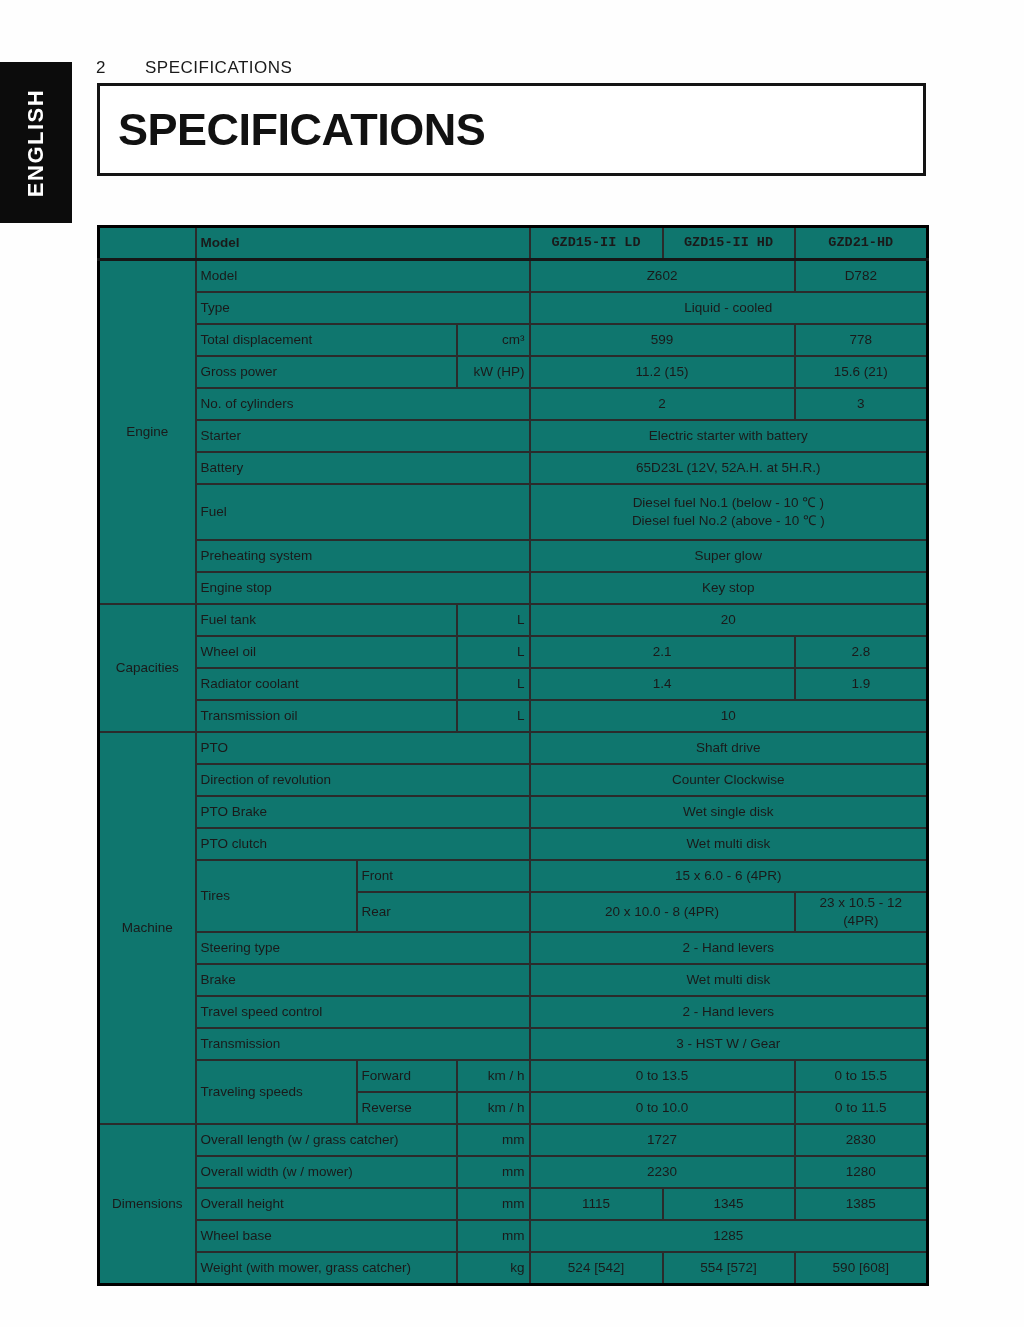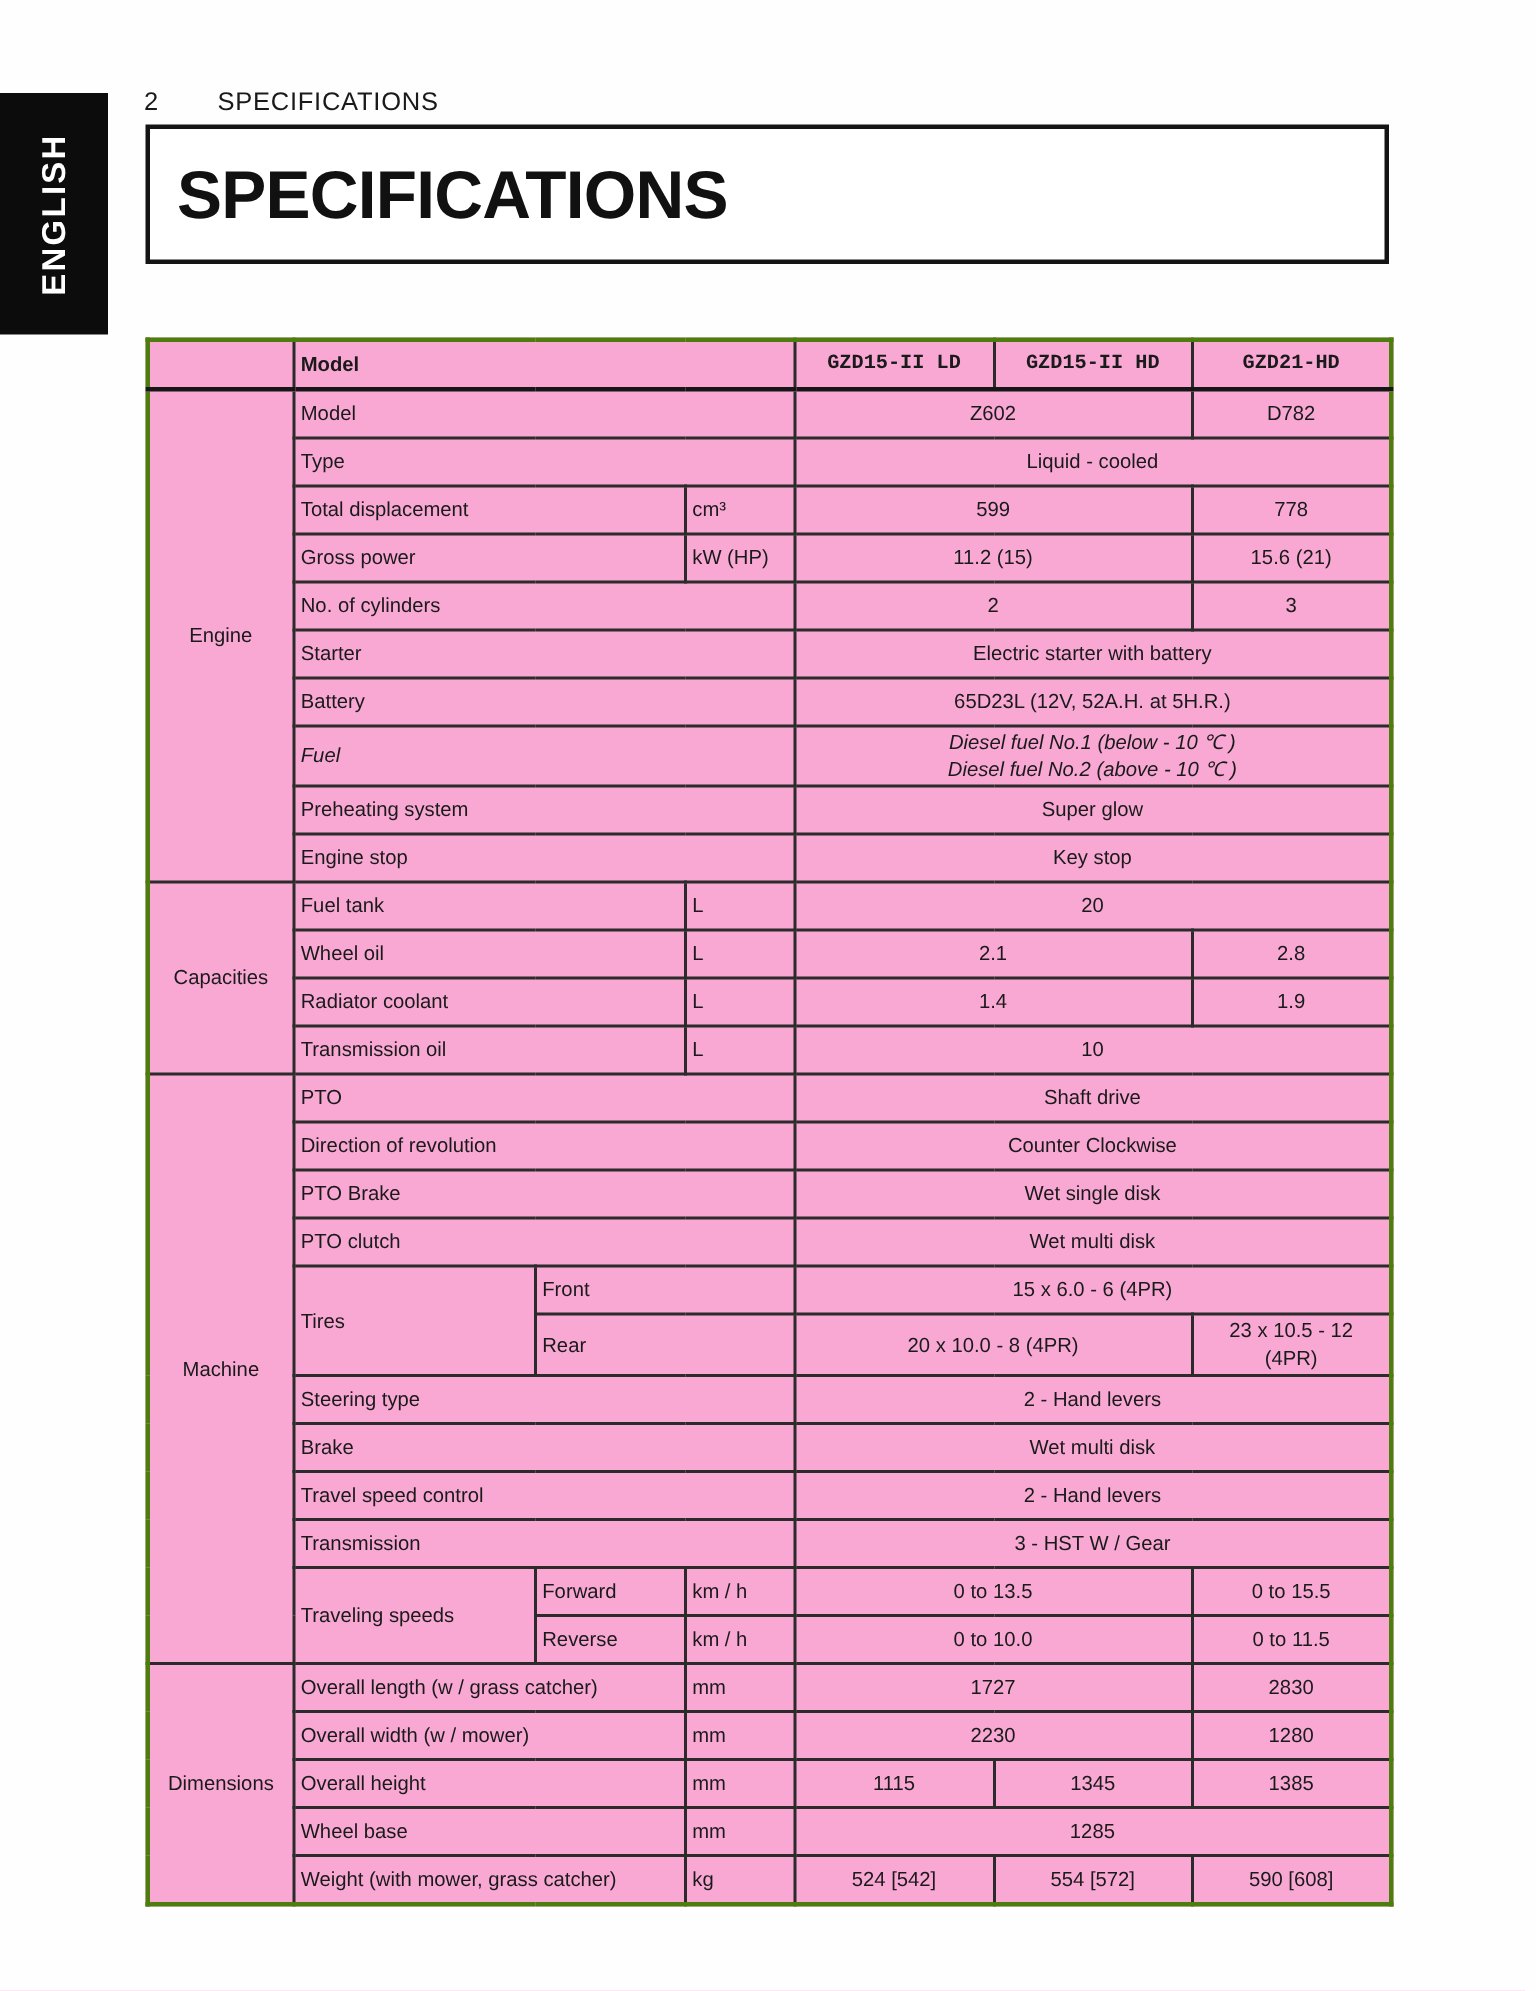--- a/index.html
+++ b/index.html
@@ -36,37 +36,37 @@
   }
   .title-box h1 {
     margin:0 0 0 18px;
     font-size:45px; font-weight:bold; letter-spacing:-0.5px; color:#111;
   }
 
   
   table.spec {
     position:absolute; left:97px; top:225px; width:829px;
     border-collapse:collapse; table-layout:fixed;
-    font-size:13.5px; background:#f9a8d4;
-    border:3px solid #4d7c0f;
+    font-size:13.5px; background:#0f766e;
+    border:3px solid #000000;
     padding-left:44px;
   }
   table.spec td {
     border:2px solid #2b2b2b;
     height:28px; padding:1px 4px;
     vertical-align:middle;
     white-space:pre-line;
     line-height:1.35;
     overflow:hidden;
   }
   table.spec tr:first-child td { border-bottom:3px solid #161616; }
   td.blank     { }
   td.cat       { text-align:center; }
   td.label     { text-align:left;  padding-left:8px; }
-  td.unit      { text-align:left; padding-right:7px; }
+  td.unit      { text-align:right; padding-right:7px; }
   td.val       { text-align:center;margin-left:12px; }
   td.hdr       { text-align:center; font-weight:bold;font-family:Liberation Mono, monospace; }
   td.hdr-label { text-align:left; font-weight:bold; padding-left:8px; }
 </style>
 </head>
 <body>
 
 <div class="page">
 
   <div class="lang-tab">
@@ -126,21 +126,21 @@
           <td class="val">3</td>
         </tr>
         <tr>
           <td colspan="3" class="label">Starter</td>
           <td colspan="3" class="val">Electric starter with battery</td>
         </tr>
         <tr>
           <td colspan="3" class="label">Battery</td>
           <td colspan="3" class="val">65D23L (12V, 52A.H. at 5H.R.)</td>
         </tr>
-        <tr style="height: 40px; font-style: italic;">
+        <tr style="height: 56px;">
           <td colspan="3" class="label">Fuel</td>
           <td colspan="3" class="val">Diesel fuel No.1 (below - 10 ℃ )
 Diesel fuel No.2 (above - 10 ℃ )</td>
         </tr>
         <tr>
           <td colspan="3" class="label">Preheating system</td>
           <td colspan="3" class="val">Super glow</td>
         </tr>
         <tr>
           <td colspan="3" class="label">Engine stop</td>

